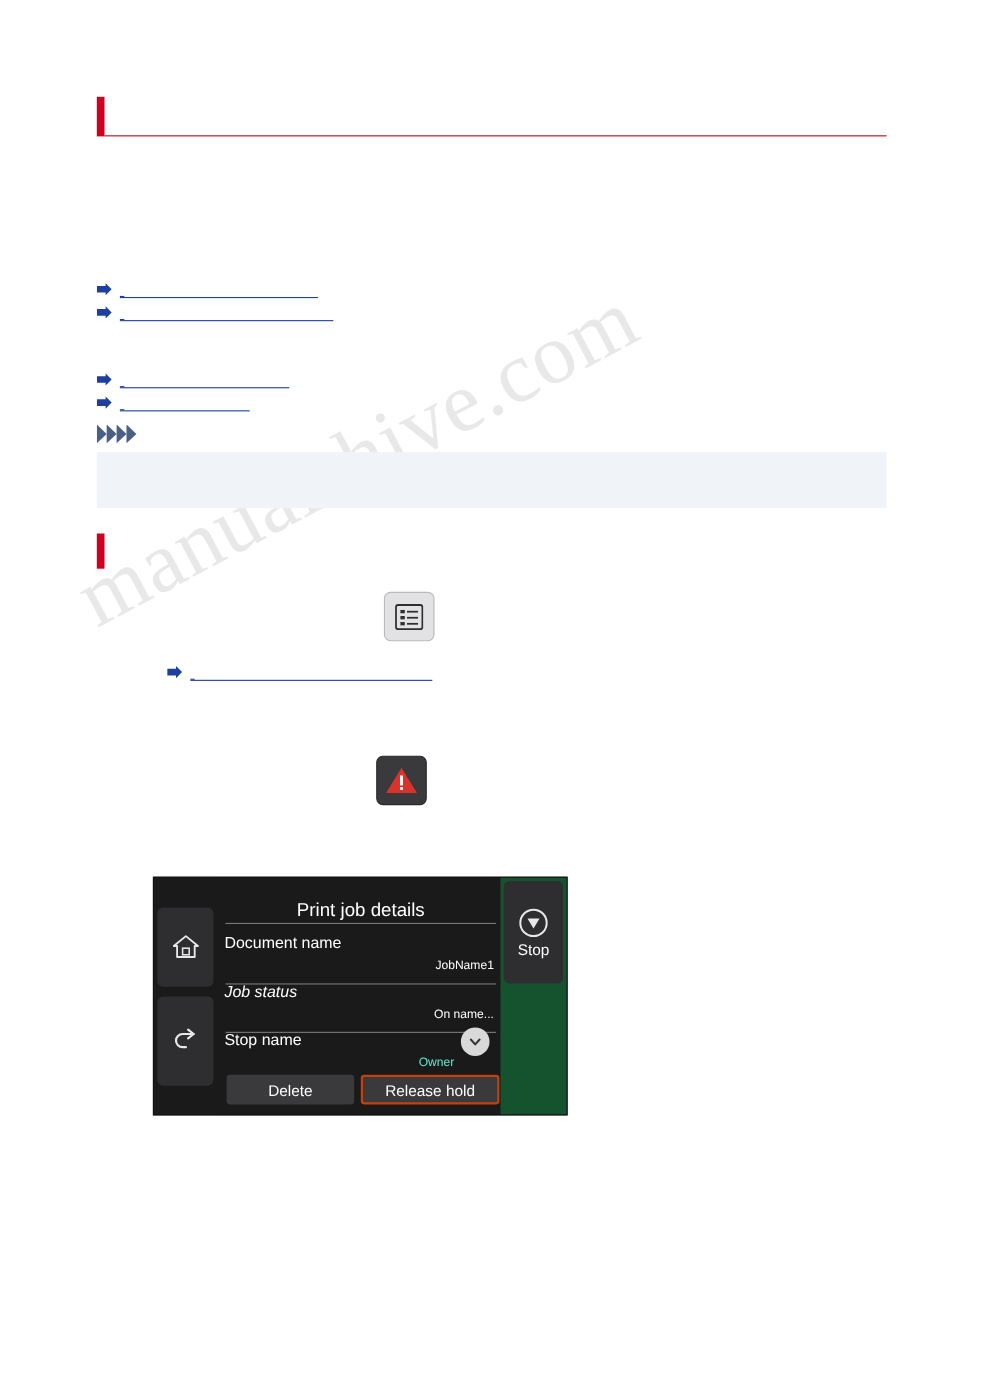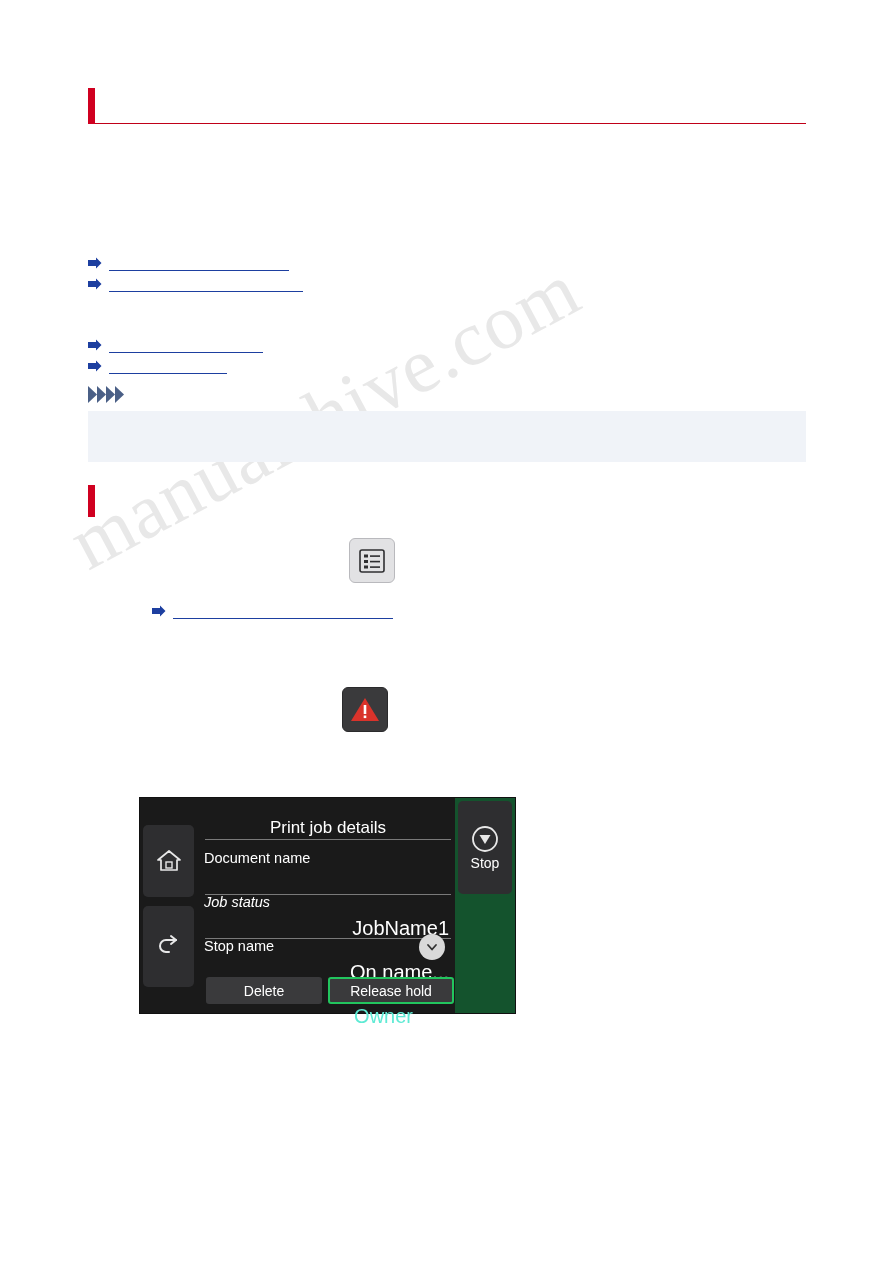--- a/index.html
+++ b/index.html
@@ -168,22 +168,21 @@
   .lcd-row-label {
     position: absolute;
     left: 3px;
     color: #ffffff;
     font-size: 14.5px;
   }
   .lcd-row-value {
     position: absolute;
     right: 6px;
     color: #ffffff;
-    font-size: 20px;
-    margin-top: 45px;
+    font-size: 11px;
   }
   .lcd-chevron {
     position: absolute;
     right: 10px; top: 136px;
     width: 26px; height: 26px;
     border-radius: 50%;
     background: #d9d9d9;
     display: flex; align-items: center; justify-content: center;
   }
   .lcd-btn {
@@ -192,21 +191,21 @@
     height: 27px;
     border-radius: 3px;
     background: #3a3a3c;
     color: #ffffff;
     font-size: 14px;
     display: flex; align-items: center; justify-content: center; text-align: right;
   }
   .lcd-btn.delete { left: 66px; width: 116px; }
   .lcd-btn.release {
     left: 188px; width: 126px;
-    border: 2px solid #22c55e;
+    border: 2px solid #c2410c;
     background: #3a3a3c;
   }
   .lcd-right {
     position: absolute;
     right: 0; top: 0;
     width: 60px; height: 100%;
     background: #14532d;
   }
   .lcd-stop {
     position: absolute;

